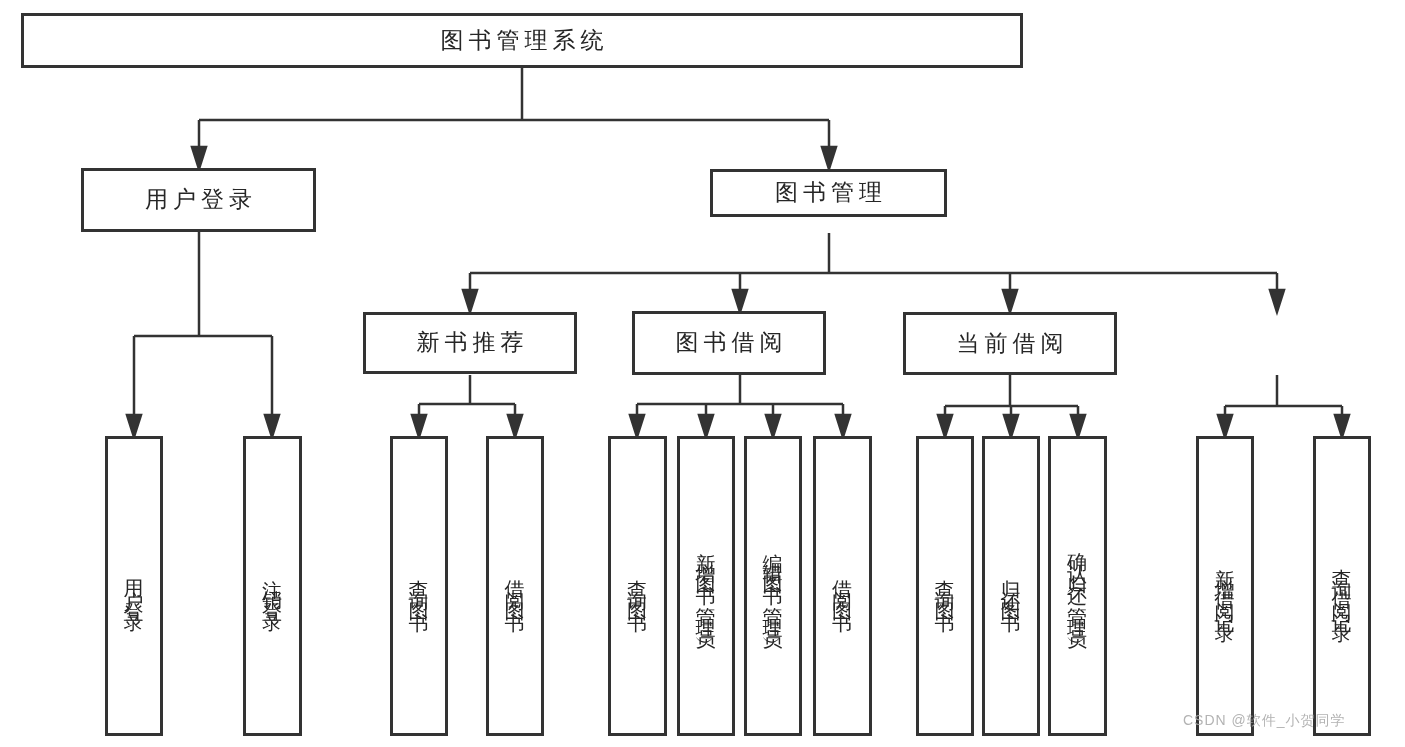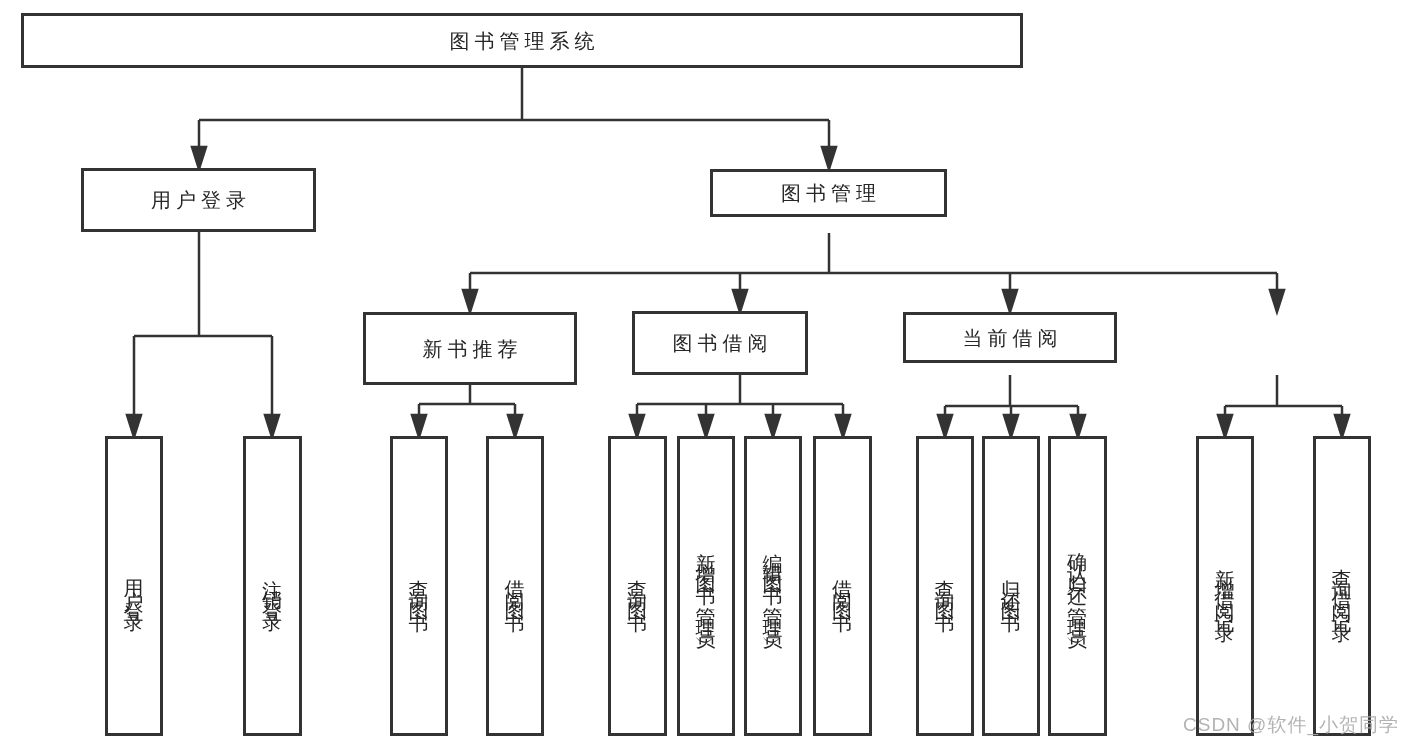--- a/index.html
+++ b/index.html
@@ -22,39 +22,39 @@
     box-sizing: border-box;
     background: #ffffff;
     border: 3px solid #333333;
     display: flex;
     align-items: center;
     justify-content: center;
     color: #262626;
     text-align: center;
   }
   .h-label {
-    font-size: 20px;
+    font-size: 23px;
     letter-spacing: 5px;
     text-indent: 5px;
     line-height: 1.2;
     white-space: nowrap;
   }
   .v-box .v-label {
     writing-mode: vertical-rl;
     text-orientation: mixed;
     font-size: 20px;
     letter-spacing: 11px;
     line-height: 1;
     white-space: nowrap;
   }
   .watermark {
     position: absolute;
     left: 1183px;
     top: 712px;
-    font-size: 19px;
+    font-size: 14px;
     color: #ababab;
     letter-spacing: 1px;
     white-space: nowrap;
     z-index: 5;
     opacity: 0.9;
   }
 </style>
 </head>
 <body>
 
@@ -133,27 +133,27 @@
     <span class="h-label">图书管理系统</span>
   </div>
 
   <div class="box" style="left:81px; top:168px; width:235px; height:64px;">
     <span class="h-label">用户登录</span>
   </div>
   <div class="box" style="left:710px; top:169px; width:237px; height:48px;">
     <span class="h-label">图书管理</span>
   </div>
 
-  <div class="box" style="left:363px; top:312px; width:214px; height:73px;">
+  <div class="box" style="left:363px; top:312px; width:214px; height:62px;">
     <span class="h-label">新书推荐</span>
   </div>
-  <div class="box" style="left:632px; top:311px; width:176px; height:64px;">
+  <div class="box" style="left:632px; top:311px; width:194px; height:64px;">
     <span class="h-label">图书借阅</span>
   </div>
-  <div class="box" style="left:903px; top:312px; width:214px; height:51px;">
+  <div class="box" style="left:903px; top:312px; width:214px; height:63px;">
     <span class="h-label">当前借阅</span>
   </div>
 
   <div class="box v-box" style="left:105px; top:436px; width:58px; height:300px;">
     <span class="v-label">用户登录</span>
   </div>
   <div class="box v-box" style="left:243px; top:436px; width:59px; height:300px;">
     <span class="v-label">注销登录</span>
   </div>
 

